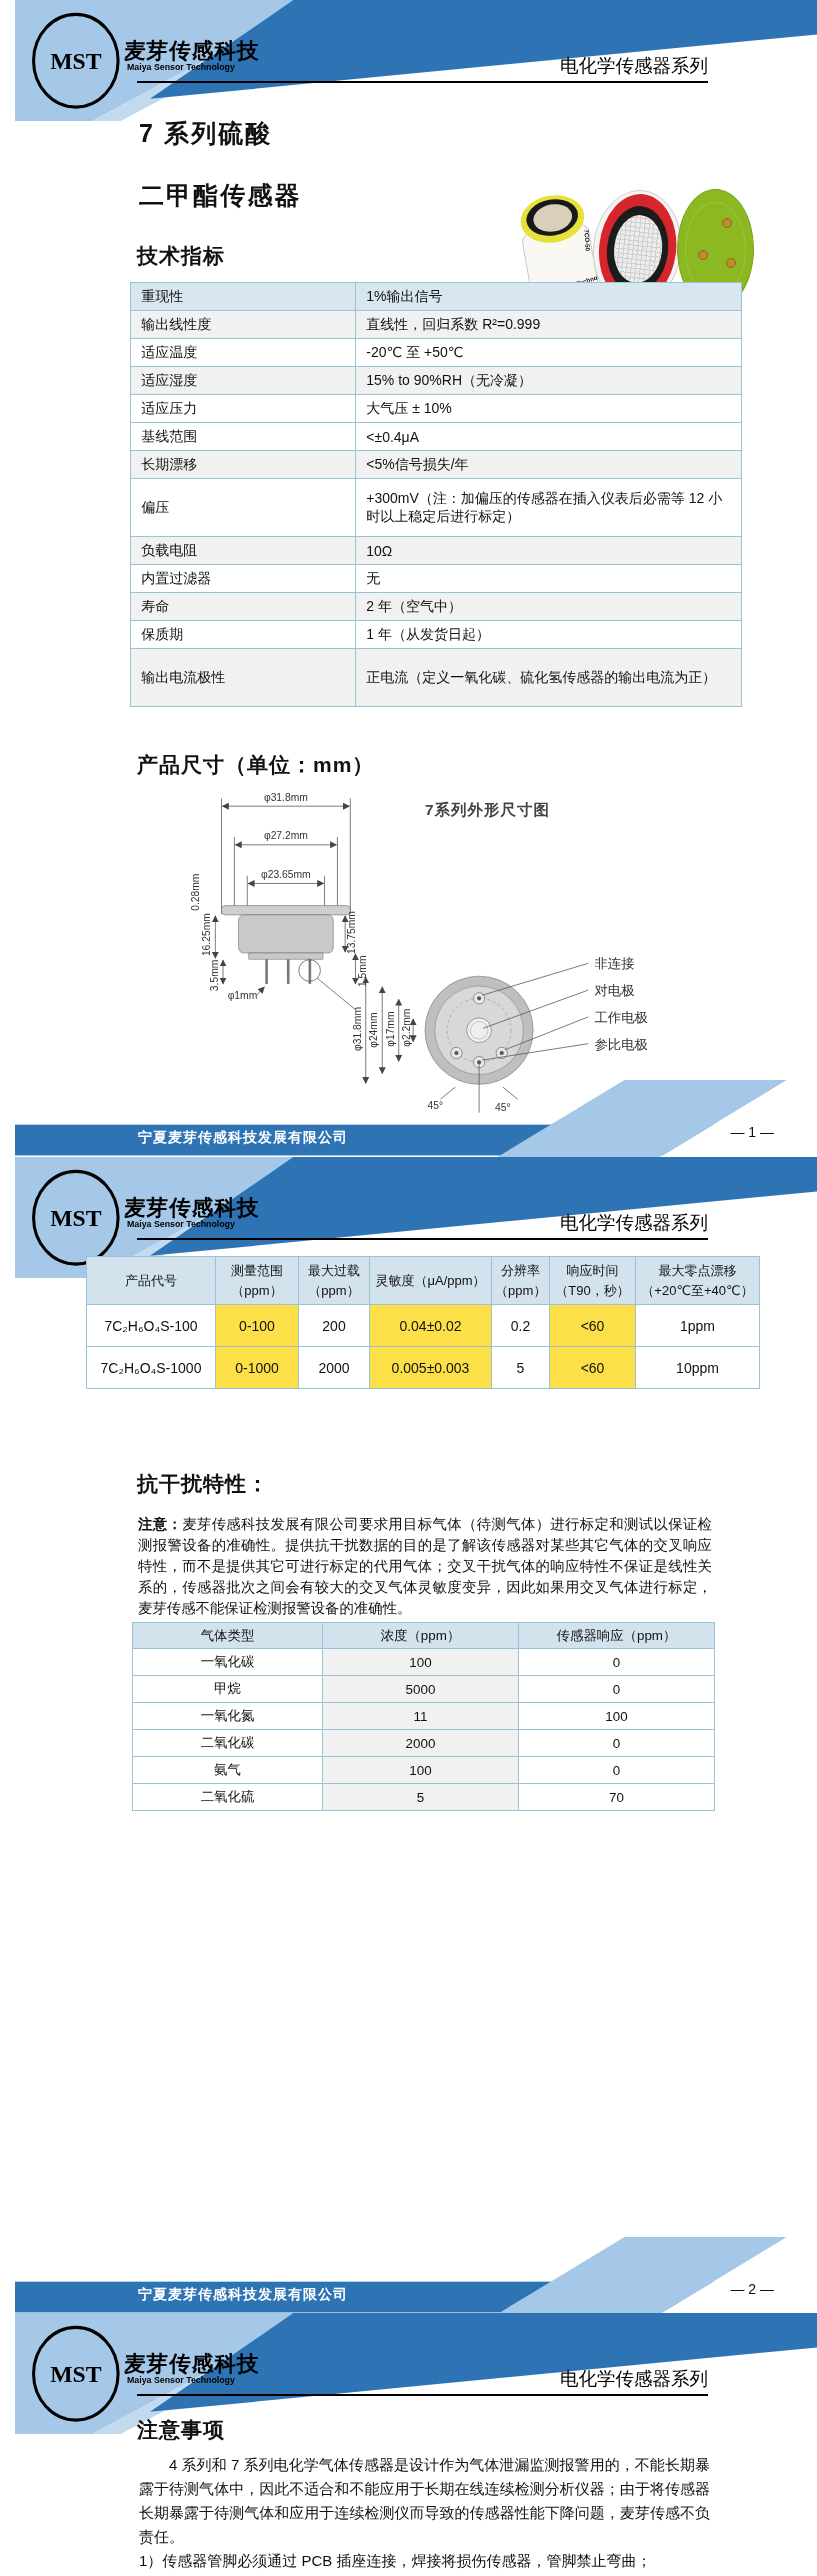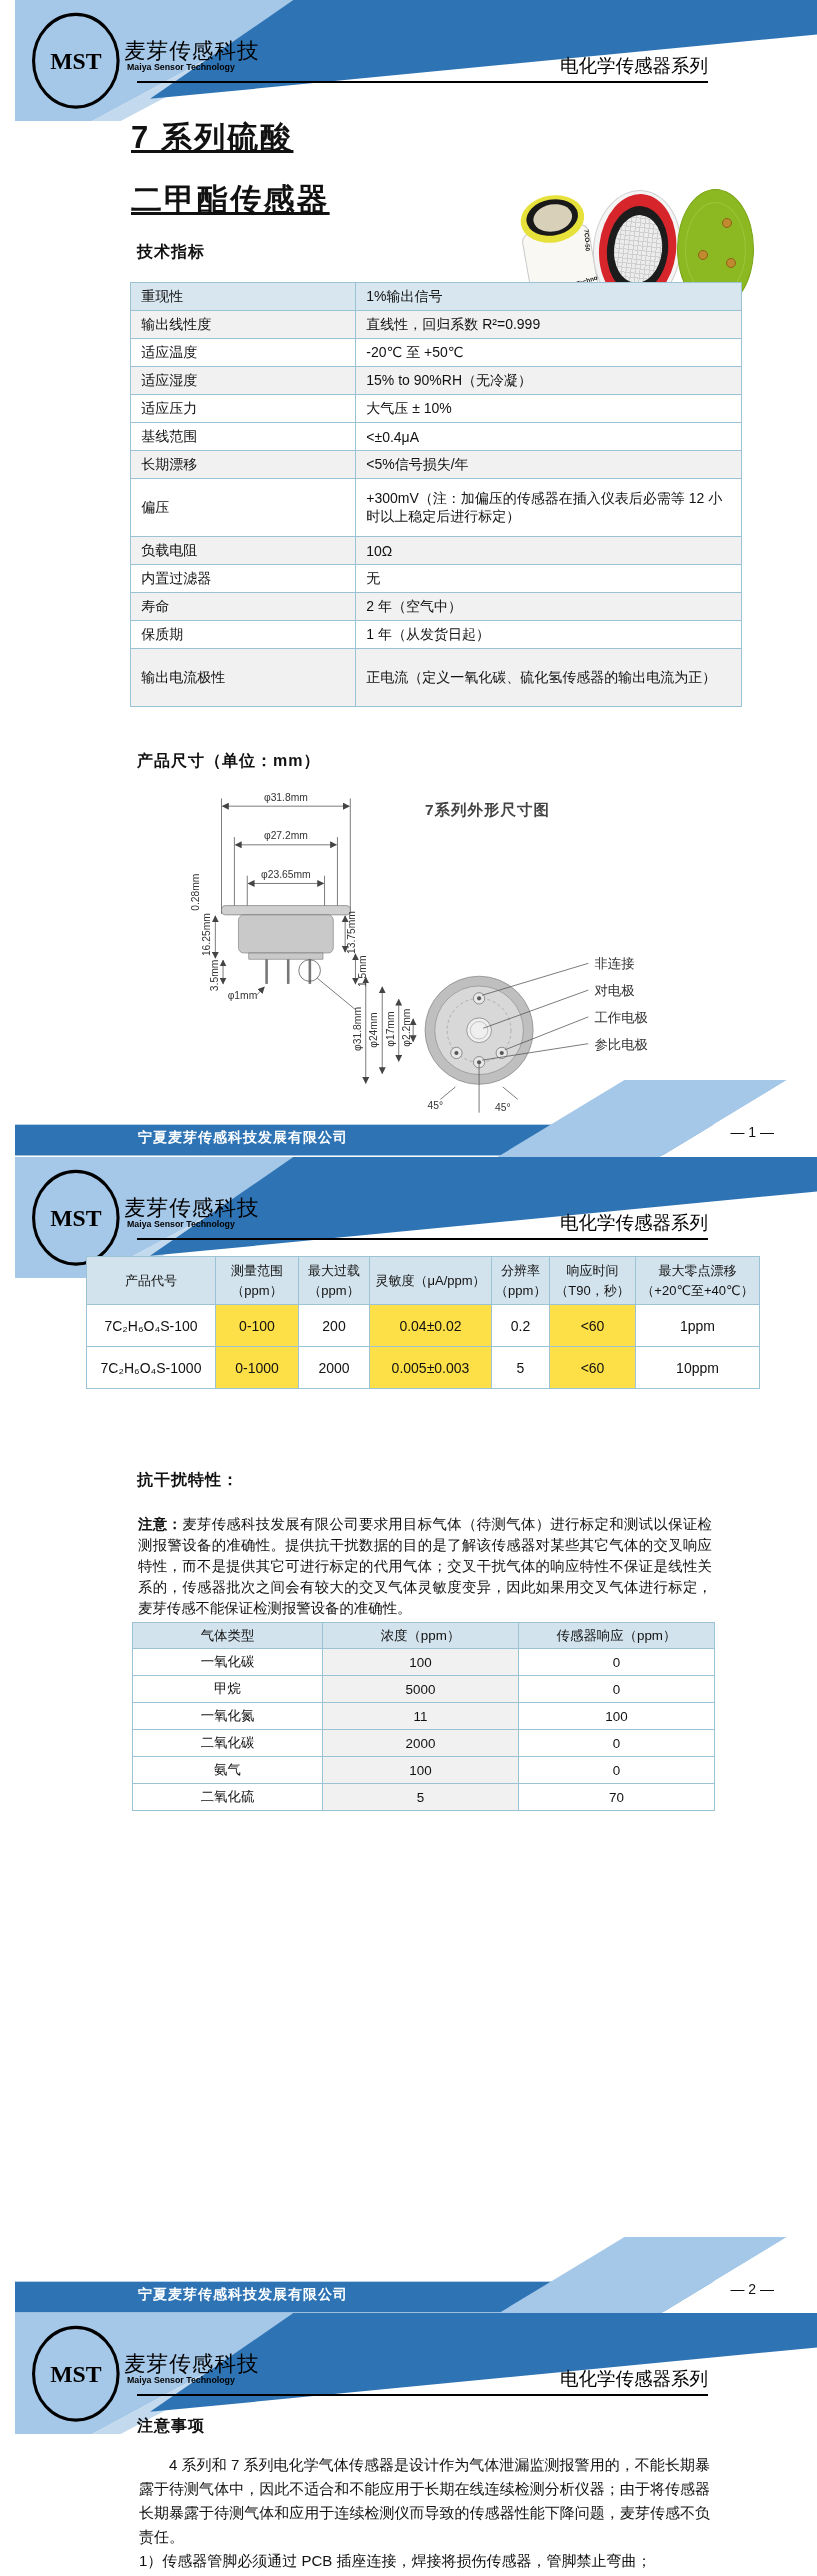--- a/index.html
+++ b/index.html
@@ -4,34 +4,34 @@
 <style>
   * { margin:0; padding:0; box-sizing:border-box; }
   body { background:#fff; font-family:"Liberation Sans","DejaVu Sans",sans-serif; color:#111; }
   .doc { position:relative; width:818px; height:3470px; background:#fff; overflow:hidden; }
   .page { position:absolute; left:0; width:818px; height:1157px; background:#fff; overflow:hidden;margin-left:15px; }
   #p1{top:0} #p2{top:1157px} #p3{top:2313px}
 
   
   .hdr { position:absolute; top:0; left:0; width:818px; height:121px; }
   .hdr svg.bg { position:absolute; inset:0; width:100%; height:100%; }
-  .hdr-brand { position:absolute; left:109px; top:36px; font-size:21.6px; font-weight:normal; letter-spacing:1px; color:#000; }
+  .hdr-brand { position:absolute; left:109px; top:36px; font-size:21.6px; font-weight:bold; letter-spacing:1px; color:#000; }
   .hdr-sub { position:absolute; left:112px; top:62px; font-size:8.8px; font-weight:bold; color:#000; }
   .hdr-series { position:absolute; left:515px; top:53px; width:178px; text-align:right; font-size:18.5px; color:#000; }
   .hdr-rule { position:absolute; left:122px; top:81px; width:571px; height:2.1px; background:#000; }
 
   
   .ftr { position:absolute; bottom:0; left:0; width:806px; height:77px; }
   .ftr svg.bg { position:absolute; inset:0; width:100%; height:100%; }
   .ftr-company { position:absolute; left:123px; bottom:9.8px; font-size:14px; font-weight:bold; color:#fff; letter-spacing:1px; }
   .ftr-page { position:absolute; right:47px; bottom:17.5px; font-size:14px; color:#111; }
 
   
-  .t1 { position:absolute; left:116px; font-size:31px; font-weight:bold; letter-spacing:2.1px;text-decoration:underline; }
-  .sec { position:absolute; left:122px; font-size:16px; font-weight:bold; letter-spacing:1px; }
+  .t1 { position:absolute; left:124px; font-size:25px; font-weight:bold; letter-spacing:2.1px; }
+  .sec { position:absolute; left:122px; font-size:21px; font-weight:bold; letter-spacing:1px; }
 
   table.spec { position:absolute; left:115px; top:282px; width:612px; border-collapse:collapse; table-layout:fixed; font-size:14px; }
   table.spec td { border:1.5px solid #9cc3d5; padding:2.1px 10.3px; background:#fff; vertical-align:middle; }
   table.spec td.l { width:225px; }
   table.spec tr { height:28px; }
   table.spec tr.tall { height:58px; }
   table.spec tr.blue td { background:#d8e6ef; }
   table.spec tr.gray td { background:#f1f1f1; }
 
   .photos { position:absolute; left:507px; top:184px; width:232px; height:137px; }

